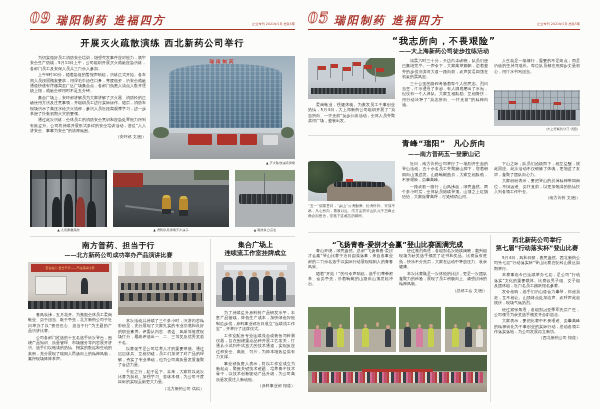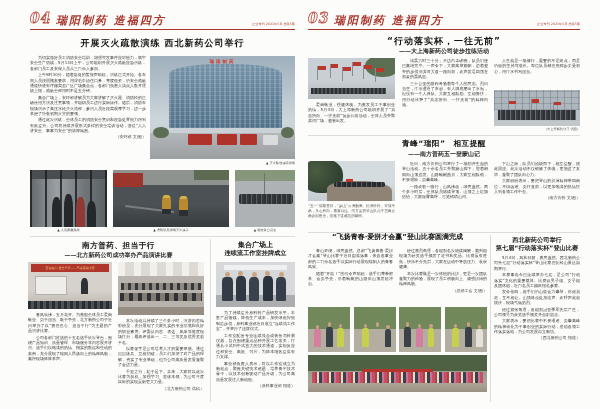--- a/index.html
+++ b/index.html
@@ -86,21 +86,21 @@
   .ph-wide{background:linear-gradient(180deg,#4f6143 0 42%,#98a089 42% 48%,#aba394 78%,#9a9184);}
   .wd-crowd{left:2%;right:2%;top:45%;height:32%;background:repeating-linear-gradient(90deg,#c2506b 0 3px,#b4413a 3px 5px,#e0ddd5 5px 7px,#3a4248 7px 10px,#cf6f93 10px 12px);}
   .wd-banner{left:30%;width:40%;top:38%;height:9%;background:#b5352c;}
 </style>
 </head>
 <body>
 
 <div id="sheet">
 
   <section>
-    <div class="abs pageno" style="left:30px;top:10px;">04</div>
+    <div class="abs pageno" style="left:30px;top:10px;">09</div>
     <div class="abs masthead" style="left:56px;top:13px;">瑞阳制药  造福四方</div>
     <div class="abs issue" style="left:185px;top:22px;width:110px;">企业专刊 2021年5月·总第5期</div>
     <div class="abs redrule" style="left:30px;top:29px;width:265px;"></div>
 
     <div class="abs hl9" style="left:30px;top:37px;width:265px;">开展灭火疏散演练 西北新药公司举行</div>
 
     <div class="abs t" style="left:30px;top:55px;width:116px;height:113px;">
       <p>为切实做好员工消防安全培训，增强突发事件应对能力，筑牢安全生产防线，5月13日上午，公司组织开展灭火疏散应急演练，各部门员工及安保人员共三百余人参加。</p>
       <p>上午9时30分，随着急促的警报声响起，演练正式开始。各车间人员按照预案要求，用湿毛巾捂住口鼻，弯腰低姿，沿安全疏散通道快速有序撤离至厂区广场集合点，各部门负责人清点人数并逐级上报，疏散全程用时不足五分钟。</p>
       <p>集合广场上，安环部讲解员为大家讲解了灭火器、消防栓的正确使用方法及注意事项，并组织员工进行实际操作。随后，消防车现场演示了高压水枪灭火流程，参演人员近距离观摩学习，进一步掌握了扑救初期火灾的要领。</p>
@@ -190,26 +190,26 @@
     </figure>
     <div class="abs t" style="left:216px;top:310px;width:79px;height:93px;">
       <p>为了持续提升原料药产品研发水平，丰富产品管线，降低生产成本，加快绿色智能制造步伐，原料事业部近日成立“连续流工作室”，并举行了挂牌仪式。</p>
       <p>工作室配备专业连续流合成装备与检测仪器，旨在围绕重点品种开展工艺攻关，打通从小试到中试放大的技术通道，实现反应过程安全、高效、可控，为降本增效提供有力支撑。</p>
       <p>事业部负责人表示，将以工作室成立为新起点，聚焦关键技术难题，培养青年技术骨干，以技术创新驱动产品升级，为公司高质量发展注入新动能。</p>
       <p class="byline">（原料事业部 报道）</p>
     </div>
   </section>
 
   <section>
-    <div class="abs pageno" style="left:308px;top:10px;">03</div>
+    <div class="abs pageno" style="left:308px;top:10px;">05</div>
     <div class="abs masthead" style="left:334px;top:13px;">瑞阳制药  造福四方</div>
     <div class="abs issue" style="left:470px;top:22px;width:110px;">企业专刊 2021年5月·总第5期</div>
     <div class="abs redrule" style="left:308px;top:29px;width:272px;"></div>
 
-    <div class="abs hl9" style="left:308px;top:35px;width:272px;">“行动落实杯，一往无前”</div>
+    <div class="abs hl9" style="left:308px;top:35px;width:272px;">“我志所向，不畏艰险”</div>
     <div class="abs sub6" style="left:308px;top:47px;width:272px;">——大上海新药公司徒步拉练活动</div>
 
     <figure class="photo ph-march" style="left:308px;top:58px;width:87px;height:41px;margin:0;">
       <div class="ma-tree"></div>
       <div class="flag" style="left:12%;top:20%;"></div>
       <div class="flag" style="left:26%;top:14%;"></div>
       <div class="flag" style="left:40%;top:22%;"></div>
       <div class="flag" style="left:52%;top:10%;"></div>
       <div class="flag" style="left:64%;top:18%;"></div>
       <div class="flag" style="left:78%;top:24%;"></div>
@@ -233,21 +233,21 @@
       <div class="flag" style="left:44%;top:26%;width:8%;height:9%;"></div>
       <div class="flag" style="left:70%;top:32%;width:8%;height:9%;"></div>
       <div class="fg-people"></div>
       <div class="fg-steps"></div>
     </figure>
     <div class="abs cap" style="left:494px;top:128px;width:86px;text-align:right;">（大上海新药公司 供图）</div>
     <div class="abs t" style="left:494px;top:131px;width:86px;height:0;"></div>
 
     <div class="abs grayrule" style="left:308px;top:135px;width:272px;"></div>
 
-    <div class="abs hl8" style="left:308px;top:139px;width:272px;">青峰“瑞阳”　相互提醒</div>
+    <div class="abs hl8" style="left:308px;top:139px;width:272px;">青峰“瑞阳”　凡心所向</div>
     <div class="abs sub6" style="left:308px;top:150px;width:272px;">——南方普药五一登蒙山记</div>
 
     <figure class="photo ph-mount" style="left:308px;top:161px;width:87px;height:40px;margin:0;">
       <div class="mo-tree"></div>
       <div class="mo-rock"></div>
       <div class="mo-people"></div>
       <div class="mo-flag"></div>
     </figure>
     <div class="abs note" style="left:308px;top:204px;width:87px;height:29px;">“五一”假期首日，“蒙山”云海翻腾、松涛阵阵。登顶不易，凡心所向，素履以往。南方普药登山队员于主峰之巅合影留念，定格下这难忘的瞬间。</div>
 
@@ -257,21 +257,21 @@
     </div>
     <div class="abs t" style="left:494px;top:161px;width:86px;height:64px;">
       <p>下山之际，队员们拾级而下，相互提醒，彼此照应。此次活动不仅锻炼了体魄，更增进了友谊，凝聚了团队向心力。</p>
       <p>大家纷纷表示，要把登山的拼搏精神带回岗位，不惧困难、勇往直前，以更加饱满的热情投入到各项工作中去。</p>
       <p class="byline">（南方普药 文/图）</p>
     </div>
 
     <div class="abs grayrule" style="left:308px;top:232px;width:272px;"></div>
     <div class="abs vrule" style="left:490px;top:235px;height:167px;"></div>
 
-    <div class="abs hl7" style="left:308px;top:232px;width:179px;">“飞扬青春·爱拼才会赢”登山比赛圆满完成</div>
+    <div class="abs hl7" style="left:308px;top:240px;width:179px;">“飞扬青春·爱拼才会赢”登山比赛圆满完成</div>
     <div class="abs t" style="left:308px;top:248px;width:85px;height:57px;">
       <p>青山环绕，绿意盎然。总部“飞扬青春·爱拼才会赢”登山比赛于近日圆满落幕，来自各事业部的二百余名选手以实际行动展现瑞阳人的青春风采。</p>
       <p>随着“开始！”的号令声响起，选手们摩拳擦掌、奋勇争先，沿着蜿蜒的山路向山顶发起冲击。</p>
     </div>
     <div class="abs t" style="left:399px;top:248px;width:88px;height:57px;">
       <p>经过激烈角逐，各组别名次陆续揭晓，裁判组现场为获奖选手颁发了证书和奖品。比赛虽有胜负，快乐不分先后，大家在运动中释放压力、收获健康。</p>
       <p>本次比赛既是一次体能的比拼，更是一次团队凝聚力的检验，展现了员工积极向上、顽强拼搏的精神风貌。</p>
       <p class="byline">（总部工会 文/图）</p>
     </div>
 

